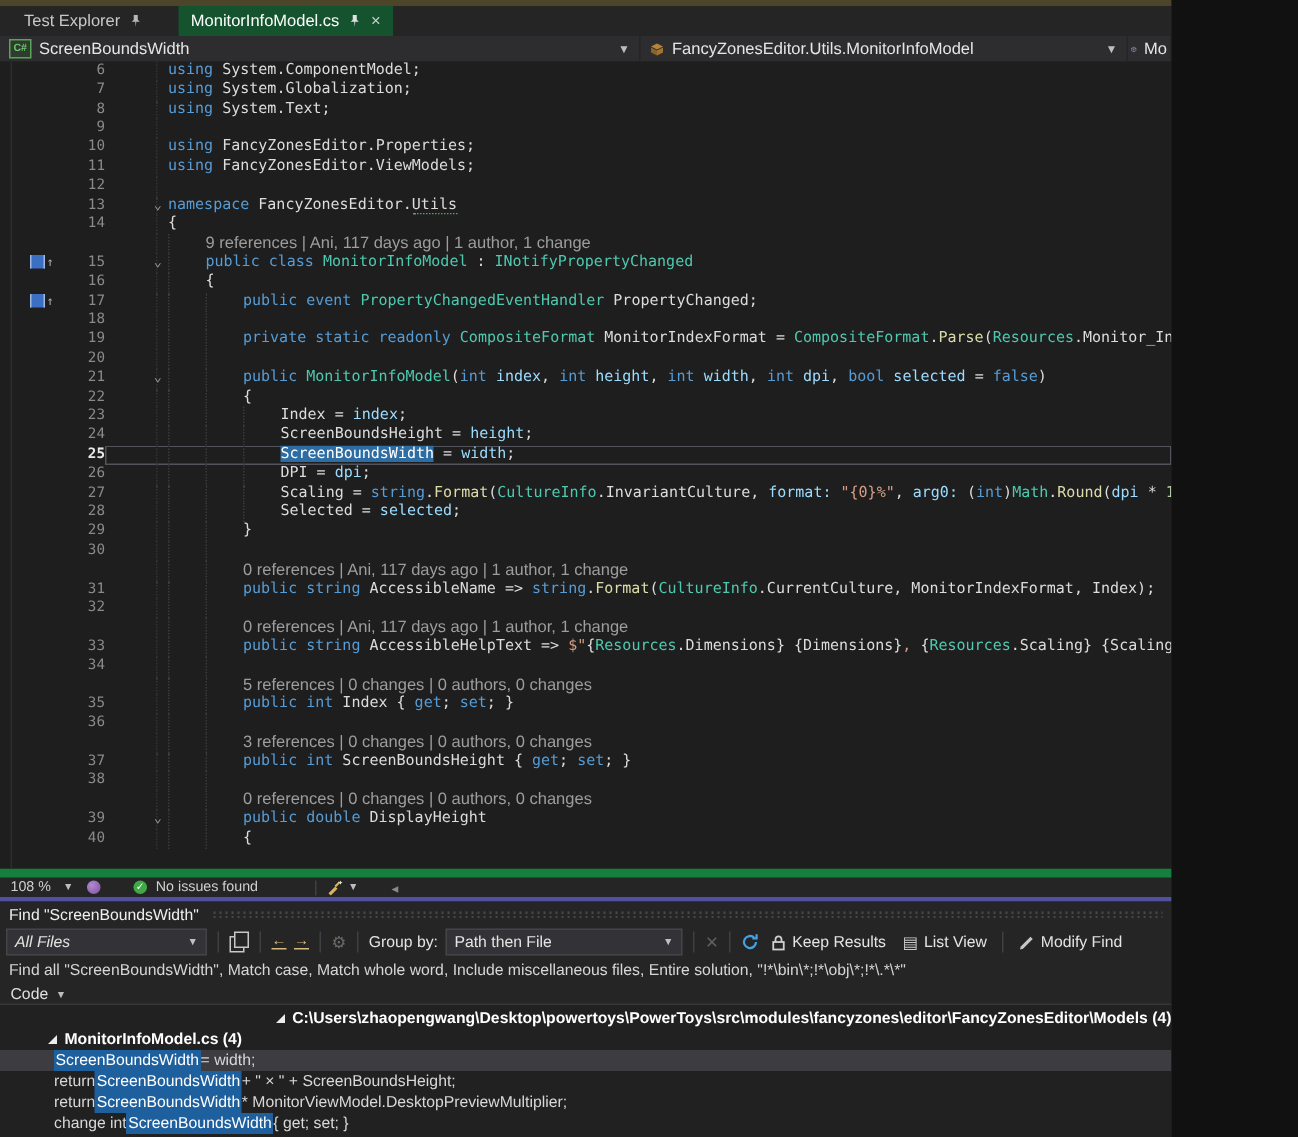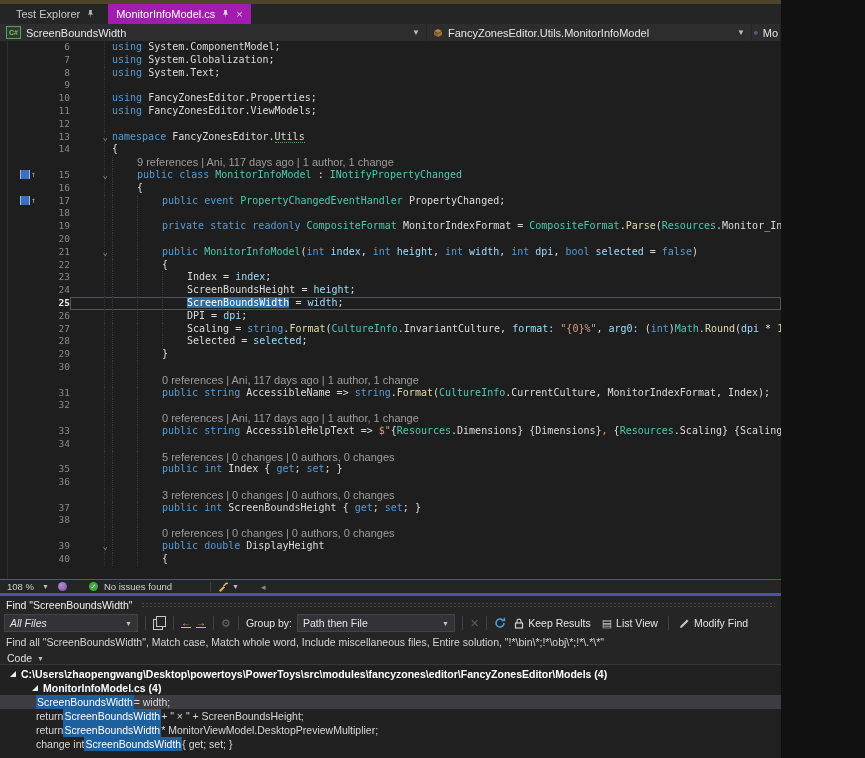--- a/index.html
+++ b/index.html
@@ -3,21 +3,21 @@
 <meta charset="utf-8">
 <style>
   html,body{margin:0;padding:0;background:#111;}
   .screen{position:relative;width:781px;height:758px;background:#252526;overflow:hidden;
           font-family:"Liberation Sans",sans-serif;color:#dcdcdc;}
   
   .top-strip{height:4px;background:#4d4529;}
   
   .tabbar{height:20px;background:#252526;display:flex;align-items:flex-end;padding-left:8px;}
   .tab{height:20px;display:flex;align-items:center;gap:6px;padding:0 8px;font-size:11px;color:#c8c8c8;cursor:default;}
-  .tab.active{background:#a21caf;color:#ffffff;margin-left:5px;}
+  .tab.active{background:#14532d;color:#ffffff;margin-left:16px;}
   .tab .tab-x{font-size:11px;color:#d0d0d0;line-height:10px;}
   
   .navbar{height:17px;background:#2d2d30;display:flex;align-items:stretch;font-size:11px;}
   .nav-combo{display:flex;align-items:center;gap:5px;padding:0 6px;color:#e6e6e6;border-right:1px solid #252526;overflow:hidden;white-space:nowrap;}
   .nav-left{width:414px;}
   .nav-mid{flex:1;}
   .nav-right{width:24px;padding:0 2px;}
   .nav-arrow{margin-left:auto;font-size:8px;color:#bdbdbd;}
   .proj-icon{width:13px;height:11px;background:#2f3b2f;border:1px solid #57a557;color:#6ccb6c;
              font-size:7px;font-weight:bold;display:flex;align-items:center;justify-content:center;flex:none;}
@@ -37,21 +37,21 @@
   .fold::before{content:"";position:absolute;right:7px;top:0;bottom:0;border-left:1px dotted #333336;}
   .chev{position:absolute;right:4px;top:0;color:#9a9a9a;font-size:9px;line-height:12.8px;}
   .code{flex:1;white-space:pre;overflow:hidden;}
   .ind{display:inline-block;width:24px;height:12.8px;border-left:1px dotted #3a3a3a;vertical-align:top;}
   .lens{color:#9d9d9d;font-size:11px;font-family:"Liberation Sans",sans-serif;}
   .tk-k{color:#569cd6;} .tk-t{color:#4ec9b0;} .tk-w{color:#dcdcdc;} .tk-s{color:#d69d85;}
   .tk-n{color:#b5cea8;} .tk-v{color:#9cdcfe;} .tk-m{color:#dcdcaa;}
   .tk-u{color:#dcdcdc;border-bottom:1px dotted #58a558;}
   .tk-sel{background:#2e6da4;color:#ffffff;}
   
-  .ed-status{height:13px;background:#252526;display:flex;align-items:center;font-size:9.5px;color:#d0d0d0;padding:0 4px;gap:6px;border-top:1px solid #15803d;}
+  .ed-status{height:13px;background:#252526;display:flex;align-items:center;font-size:9.5px;color:#d0d0d0;padding:0 4px;gap:6px;border-top:6px solid #15803d;}
   .zoom-box{display:flex;align-items:center;gap:8px;padding:0 3px;}
   .mini-arrow{font-size:7px;color:#bdbdbd;}
   .purple-dot{width:9px;height:9px;border-radius:50%;background:radial-gradient(circle at 35% 35%,#b58ad1,#7b4f9e);display:inline-block;}
   .check-circle{width:9px;height:9px;border-radius:50%;background:#3fa945;color:#fff;font-size:7px;line-height:9px;text-align:center;display:inline-block;}
   .st-sep{width:1px;height:10px;background:#3f3f46;}
   .scroll-left{color:#8a8a8a;font-size:9px;margin-left:16px;}
   
   .splitter{height:3px;background:#5250a3;}
   
   .find-panel{height:163px;background:#252526;display:flex;flex-direction:column;font-size:10.5px;}
@@ -68,21 +68,21 @@
   .ic-copy{width:8px;height:9px;border:1px solid #c8c8c8;position:relative;margin:3px 3px 0 0;}
   .ic-copy::before{content:"";position:absolute;left:2px;top:-4px;width:8px;height:9px;border:1px solid #c8c8c8;background:#252526;}
   .arrow-gold{color:#d7ba7d;font-size:10px;border-bottom:1px solid #d7ba7d;line-height:9px;}
   .gear-dim{color:#6a6a6a;font-size:11px;}
   .x-dim{color:#5f5f5f;font-size:11px;}
   .list-glyph{color:#c8c8c8;font-size:11px;}
   .find-summary{height:16px;padding:2px 6px 0;color:#d6d6d6;white-space:nowrap;overflow:hidden;font-size:10.5px;}
   .find-coderow{height:12px;display:flex;align-items:center;gap:5px;padding:0 7px;color:#e0e0e0;border-bottom:1px solid #38383b;}
   .find-results{flex:1;background:#212122;overflow:hidden;padding-top:2px;}
   .res-row{height:14px;line-height:14px;white-space:nowrap;color:#d8d8d8;font-size:10.5px;display:flex;align-items:center;}
-  .res-row.lvl0{padding-left:10px;font-weight:bold;color:#fff;}
+  .res-row.lvl0{padding-left:10px;font-weight:bold;color:#fff;justify-content:flex-end;}
   .res-row.lvl1{padding-left:32px;font-weight:bold;color:#fff;}
   .res-row.lvl2{padding-left:36px;}
   .res-row.sel{background:#3c3c41;}
   .tri{width:0;height:0;border-left:6px solid transparent;border-bottom:6px solid #ececec;margin-right:5px;flex:none;}
   .chip{background:#1e5f9e;color:#fff;padding:0 1px;}
 </style>
 </head>
 <body>
 
 <div class="screen">

